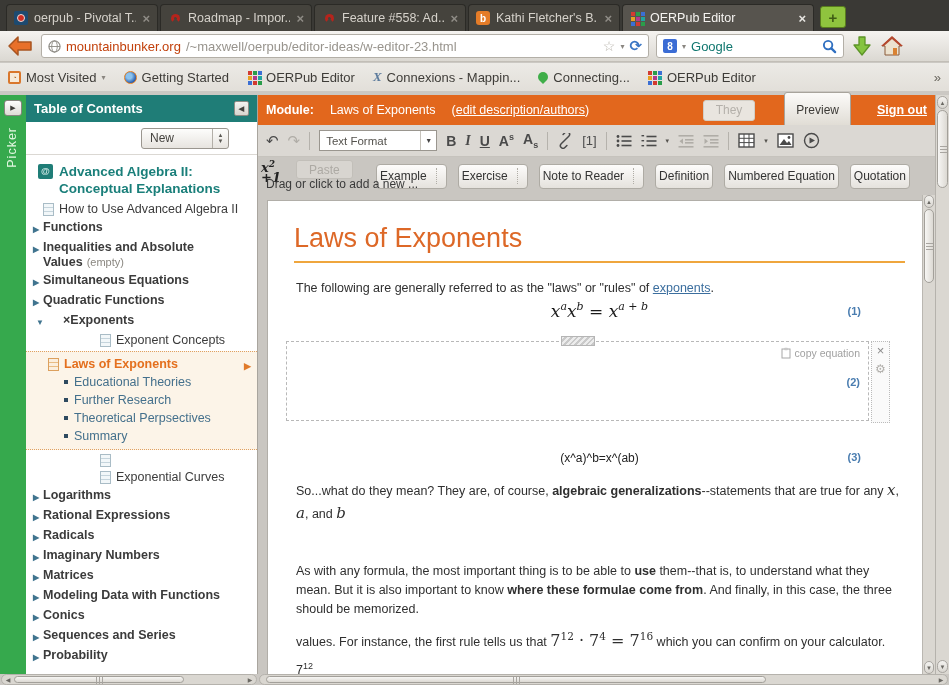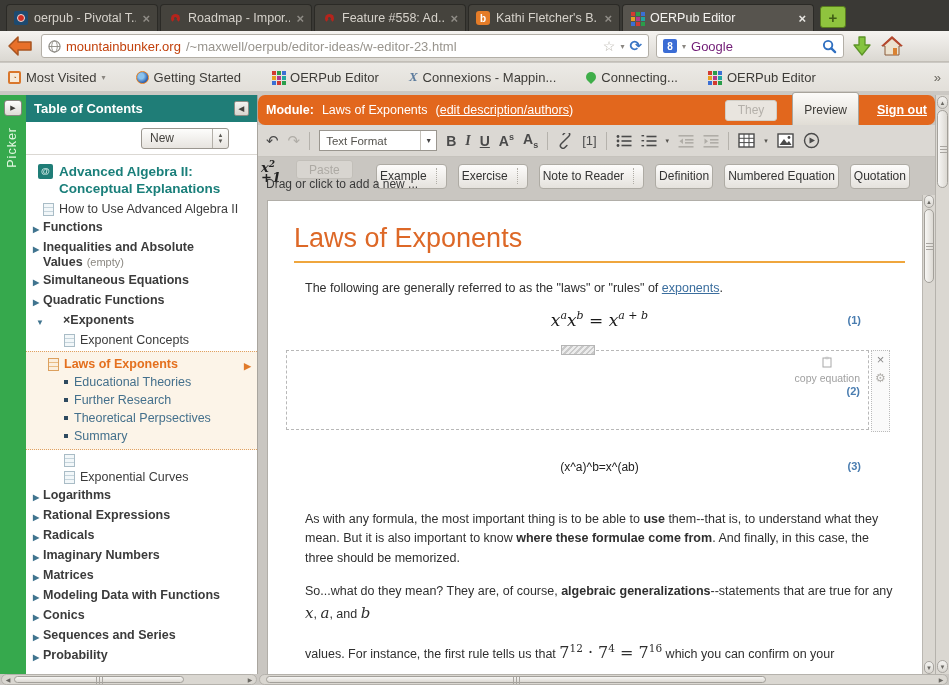--- a/index.html
+++ b/index.html
@@ -36,25 +36,25 @@
     display:flex;align-items:center;padding:0 6px;gap:5px;font-size:13px;}
   .url-domain{color:#c2410c;}
   .url-path{color:#98948d;flex:1;white-space:nowrap;overflow:hidden;}
   .star{color:#b9b5ad;font-size:14px;}
   .mini-caret{color:#8a8680;font-size:8px;}
   .reload{color:#3a76c4;font-size:15px;font-weight:bold;font-family:"DejaVu Sans",sans-serif;}
   .searchbar{width:188px;height:24px;background:#fff;border:1px solid #b3afa7;border-radius:3px;
     display:flex;align-items:center;padding:0 6px;gap:5px;font-size:13px;}
   .gicon{width:14px;height:14px;background:#3b6cd4;border-radius:2px;color:#fff;font-size:10px;font-weight:bold;
     display:flex;align-items:center;justify-content:center;}
-  .search-ph{color:#701a75;flex:1;}
+  .search-ph{color:#0f766e;flex:1;}
 
   
   .bookmarksbar{position:absolute;left:0;top:63px;width:949px;height:28px;
-    background:linear-gradient(#eceae6,#e2dfd9);display:flex;align-items:center;gap:20px;
+    background:linear-gradient(#eceae6,#e2dfd9);display:flex;align-items:center;gap:8px;
     padding:0 8px;font-size:13px;color:#3e3c38;}
   .bm{display:flex;align-items:center;gap:5px;margin-right:10px;}
   .bm-mv-icon{width:13px;height:13px;border:2px solid #d9772c;border-radius:2px;background:#f6ead9;
     display:flex;align-items:center;justify-content:center;color:#b06a2a;font-size:7px;}
   .bm-ff-icon{width:13px;height:13px;border-radius:50%;background:radial-gradient(circle at 38% 38%,#8cc3ee 0 28%,#2a5fb0 70%);
     border:1.5px solid #e07f24;}
   .bm-cnx-icon{color:#5b7a9c;font-family:"Liberation Serif",serif;font-style:italic;font-weight:bold;font-size:13px;}
   .bm-dot-icon{width:10px;height:10px;border-radius:50% 50% 50% 0;background:#3fae49;transform:rotate(-45deg);}
   .overflow{margin-left:auto;color:#6a675f;font-size:13px;}
 
@@ -82,44 +82,44 @@
   .tree{padding:6px 0 0 0;font-size:12.5px;color:#3b3b3b;}
   .trow{display:flex;align-items:flex-start;line-height:15px;margin:3px 0;position:relative;}
   .tri{color:#40748f;font-size:8px;width:10px;flex:none;margin-top:2px;}
   .chap{padding-left:7px;font-weight:bold;}
   .chap .ctxt{padding-right:14px;}
   .book{padding-left:12px;color:#1a7f7a;font-weight:bold;font-size:13.5px;line-height:17px;margin:2px 0 5px 0;}
   .bicon{width:15px;height:15px;flex:none;background:#1f7d77;border-radius:2px;color:#cfe9e6;font-size:9px;font-weight:bold;
     display:flex;align-items:center;justify-content:center;margin:1px 6px 0 0;}
   .book .btxt{width:170px;}
   .lvl1{padding-left:17px;}
-  .lvl2{padding-left:38px;}
+  .lvl2{padding-left:38px;margin-left:36px;}
   .picon{width:11px;height:13px;flex:none;border:1px solid #a9bcc6;background:#f2f7f9;margin:1px 5px 0 0;
     background-image:linear-gradient(#c5d4dc 1px,transparent 1px);background-size:100% 4px;background-position:0 3px;}
   .page-lbl{padding-right:10px;}
   .xpchap{padding-left:10px;font-weight:bold;}
   .xpchap .xmark{margin:0 0 0 17px;font-weight:bold;}
   .empty-suffix{font-weight:normal;color:#8a8780;font-size:11px;margin-left:4px;}
   .selblock{background:#fcf4e8;border-top:1px dotted #e0a060;border-bottom:1px dotted #e0a060;padding:2px 0;margin:2px 0;}
   .sel-row{padding-left:22px;color:#e4701e;font-weight:bold;}
   .sel-row .picon{border-color:#dca05e;background:#fbeedd;background-image:linear-gradient(#e8bc84 1px,transparent 1px);background-size:100% 4px;background-position:0 3px;}
   .sel-arrow{position:absolute;right:6px;top:2px;color:#e07a2a;font-size:9px;}
   .sec{padding-left:38px;color:#44708c;font-weight:normal;}
   .sq{width:4px;height:4px;flex:none;background:#2e4a60;margin:5px 6px 0 0;}
 
   
   .editor{position:absolute;left:258px;top:95px;width:677px;height:579px;background:#c9c6c1;}
   .modbar{position:absolute;left:0;top:0;width:677px;height:30px;background:#e2671d;color:#fff;
-    display:flex;align-items:center;padding:0 8px;font-size:12.5px;gap:8px;border-radius:7px;}
+    display:flex;align-items:center;padding:0 8px;font-size:12.5px;gap:16px;}
   .modbar .bold{font-weight:bold;}
   .mod-link{text-decoration:underline;}
   .btn-saved{margin-left:auto;height:21px;padding:0 12px;background:#e9e5df;border:1px solid #d2cec6;border-radius:3px;
     color:#b4b0aa;font-size:12px;display:flex;align-items:center;}
   .btn-preview{height:37px;padding:0 11px;background:linear-gradient(#fcfbf9,#dedad2);border:1px solid #a8a49c;
-    border-radius:3px;color:#3c3a36;font-size:12px;display:flex;align-items:center;margin-left:7px;}
+    border-radius:3px;color:#3c3a36;font-size:12px;display:flex;align-items:center;margin-left:13px;}
   .signout{margin-left:10px;color:#fff;font-weight:bold;text-decoration:underline;font-size:12.5px;}
 
   .fmtbar{position:absolute;left:0;top:30px;width:677px;height:32px;background:#dbd8d3;border-bottom:1px solid #c6c3bd;
     display:flex;align-items:center;padding:0 8px;gap:9px;color:#4a4a4a;}
   .tsep{width:1px;height:18px;background:#b5b2ac;}
   .tico{font-size:15px;line-height:16px;}
   .dis{color:#b0ada7;}
   .tf-select{width:118px;height:21px;background:#fff;border:1px solid #9a968f;display:flex;align-items:center;
     font-size:11.5px;color:#55534e;padding-left:6px;}
   .tf-caret{margin-left:auto;width:16px;align-self:stretch;border-left:1px solid #c5c2bb;display:flex;align-items:center;justify-content:center;font-size:7px;color:#444;}
@@ -139,32 +139,32 @@
   .draghint{position:absolute;left:8px;top:20px;font-size:12px;color:#3a3a3a;white-space:nowrap;}
   .ibtn{height:25px;background:linear-gradient(#fdfcfb,#e5e2dd);border:1px solid #aeaba4;border-radius:4px;
     display:flex;align-items:center;padding:0 3px;font-size:12px;color:#333;white-space:nowrap;}
   .split-dots{width:7px;height:16px;border-left:1px dotted #b0ada6;margin-left:9px;}
 
   
   .canvas{position:absolute;left:0;top:100px;width:677px;height:479px;background:#c9c6c1;overflow:hidden;}
   .pagedoc{position:absolute;left:9px;top:5px;width:665px;height:500px;background:#fff;border:1px solid #b1aea8;
     padding:0 26px;}
   .doc-h1{margin:22px 0 0 0;font-size:27px;font-weight:normal;color:#dd6827;padding-bottom:7px;border-bottom:2px solid #efa63d;}
-  .para{font-size:12.5px;color:#2f2f2f;line-height:1.55;margin:11px;}
+  .para{font-size:12.5px;color:#2f2f2f;line-height:1.55;margin:2px;}
   .p1{margin-top:16px;}
   .doclink{color:#3b6e9e;text-decoration:underline;}
   .eqrow{position:relative;text-align:center;}
   .math{font-family:"DejaVu Serif",serif;font-style:italic;font-size:17px;color:#1a1a1a;}
   .math sup{font-size:11px;}
   .eqnum{position:absolute;right:44px;top:5px;color:#4a7db0;font-weight:bold;font-size:11px;font-style:normal;}
   .eq2wrap{position:relative;margin:20px 0 0 -8px;width:583px;}
   .eq2box{position:relative;border:1px dashed #b8b8b8;height:80px;background:#fff;}
   .handle{position:absolute;left:50%;top:-6px;width:34px;height:10px;margin-left:-17px;border:1px solid #b5b5b5;
     background:repeating-linear-gradient(135deg,#ececec 0 2px,#c9c9c9 2px 4px);}
-  .copyeq{position:absolute;right:8px;top:5px;font-size:10.5px;color:#a0a0a0;display:flex;align-items:center;gap:4px;flex-direction:column;}
+  .copyeq{position:absolute;right:8px;top:5px;font-size:10.5px;color:#a0a0a0;display:flex;align-items:center;gap:4px;}
   .eq2num{position:absolute;right:8px;top:34px;color:#4a7db0;font-weight:bold;font-size:11px;}
   .eq2math{position:absolute;left:0;right:60px;top:12px;text-align:center;}
   .frac{display:inline-block;vertical-align:middle;text-align:center;}
   .frac .num{display:block;padding:0 3px 1px 3px;border-bottom:1.5px solid #1a1a1a;}
   .frac .den{display:block;padding:1px 3px 0 3px;}
   .eqrail{position:absolute;right:-21px;top:0;width:19px;height:82px;border:1px dotted #bbb;background:#fafafa;
     display:flex;flex-direction:column;align-items:center;padding-top:3px;gap:6px;}
   .railx{color:#8a8a8a;font-size:13px;line-height:12px;}
   .railgear{color:#b0aeaa;font-size:12px;line-height:12px;font-family:"DejaVu Sans",sans-serif;}
   .eq3row{position:relative;margin-top:30px;text-align:center;font-size:12px;color:#222;}
@@ -588,23 +588,23 @@
             <span class="railx">×</span>
             <span class="railgear">⚙</span>
           </div>
         </div>
 
         <div class="eq3row">
           <span>(x^a)^b=x^(ab)</span>
           <span class="eqnum" style="top:0;">(3)</span>
         </div>
 
+        <p class="para p3a"><span>So...what do they mean? They are, of course, </span><b>algebraic generalizations</b><span>--statements that are true for any </span><span class="servar">x</span><span>, </span><span class="servar">a</span><span>, and </span><span class="servar">b</span></p>
+
         <p class="para p2"><span>As with any formula, the most important thing is to be able to </span><b>use</b><span> them--that is, to understand what they mean. But it is also important to know </span><b>where these formulae come from</b><span>. And finally, in this case, the three should be memorized.</span></p>
-
-        <p class="para p3a"><span>So...what do they mean? They are, of course, </span><b>algebraic generalizations</b><span>--statements that are true for any </span><span class="servar">x</span><span>, </span><span class="servar">a</span><span>, and </span><span class="servar">b</span></p>
 
         <p class="para p3b"><span>values. For instance, the first rule tells us that </span><span class="imath"><span>7</span><sup>12</sup><span> · </span><span>7</span><sup>4</sup><span> = </span><span>7</span><sup>16</sup></span><span> which you can confirm on your calculator. </span><span class="smath"><span>7</span><sup>12</sup></span></p>
 
       </div>
 
       <div class="vtrack vs-inner">
         <div class="scap" style="top:0;">▲</div>
         <div class="vthumb" style="top:14px;height:74px;">
             <span class="grip"></span>
           </div>

